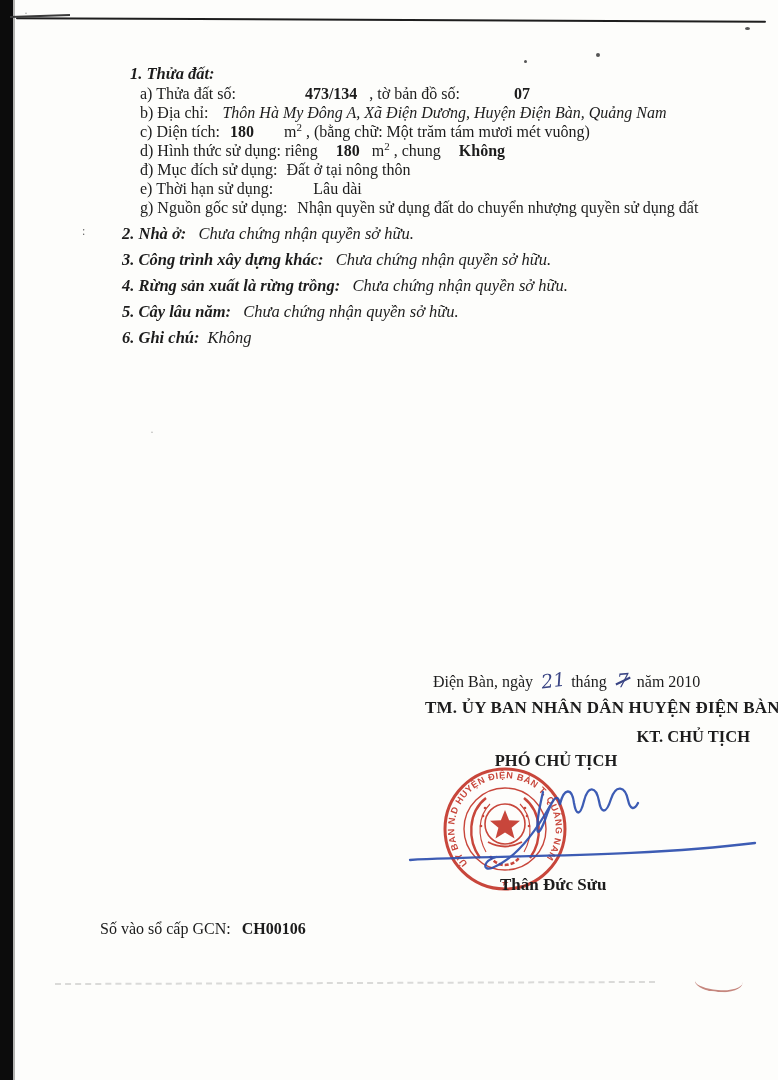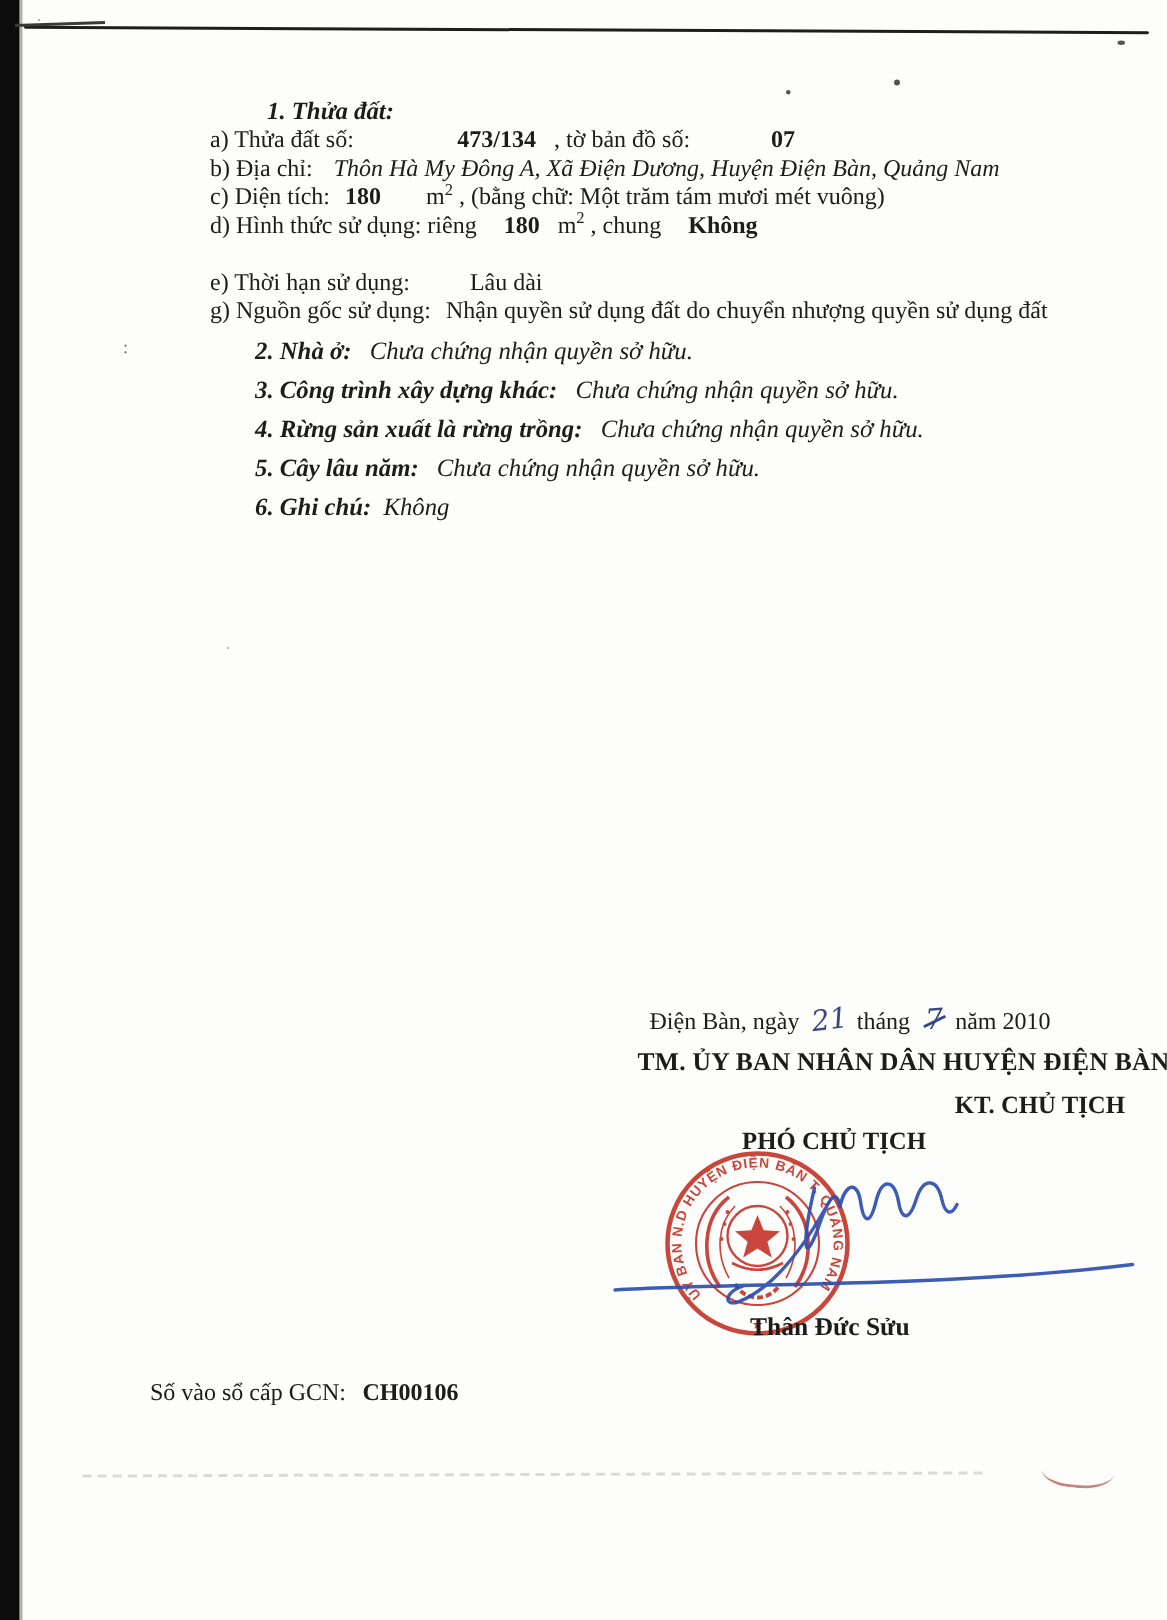--- a/index.html
+++ b/index.html
@@ -14,21 +14,21 @@
   .edge-left:after{content:"";position:absolute;right:-2px;top:0;width:2px;height:100%;background:rgba(40,40,40,.35);}
   .topline{position:absolute;left:16px;top:19px;width:750px;height:2.4px;background:#1e1e1e;transform:rotate(0.28deg);border-radius:2px;}
   .topline-frag{position:absolute;left:10px;top:15px;width:60px;height:2px;background:#3a3a3a;transform:rotate(-2deg);}
   .speck{position:absolute;background:#555;border-radius:50%;}
   .mark{position:absolute;color:#666;font-size:12px;}
   .smudge{position:absolute;left:55px;top:982px;width:600px;border-top:2px dashed #9a9a9a;opacity:.35;transform:rotate(-0.2deg);}
   .redcurve{position:absolute;left:695px;top:968px;width:48px;height:22px;border:0;border-bottom:2px solid #b86a60;border-radius:0 0 50% 40%;transform:rotate(6deg);opacity:.8;}
 
   .line{position:absolute;white-space:nowrap;font-size:16px;line-height:19px;}
   .b{font-weight:bold;}
-  .bi{font-weight:bold;font-style:italic;margin-left:48px;}
+  .bi{font-weight:bold;font-style:italic;}
   .i{font-style:italic;}
   .sup{font-size:11px;vertical-align:super;line-height:0;}
 
   .sec-title{left:113px;top:39px;font-size:17.5px;font-weight:bold;letter-spacing:.2px;}
   .h1{left:130px;top:64px;font-size:16.5px;}
 
   .sub{left:140px;}
   .items .line{left:122px;font-size:16.5px;}
 
   
@@ -86,20 +86,24 @@
   </div>
 
   <div class="line sub" style="top:141px;">
     <span>d) Hình thức sử dụng: riêng</span>
     <span class="b" style="margin-left:14px;">180</span>
     <span style="margin-left:8px;"><span>m</span><sup class="sup">2</sup></span>
     <span>, chung</span>
     <span class="b" style="margin-left:14px;">Không</span>
   </div>
 
+  <div class="line sub" style="top:160px;">
+    <span>đ) Mục đích sử dụng:</span>
+    <span style="margin-left:5px;">Đất ở tại nông thôn</span>
+  </div>
 
   <div class="line sub" style="top:179px;">
     <span>e) Thời hạn sử dụng:</span>
     <span style="margin-left:36px;">Lâu dài</span>
   </div>
 
   <div class="line sub" style="top:198px;">
     <span>g) Nguồn gốc sử dụng:</span>
     <span style="margin-left:6px;">Nhận quyền sử dụng đất do chuyển nhượng quyền sử dụng đất</span>
   </div>

